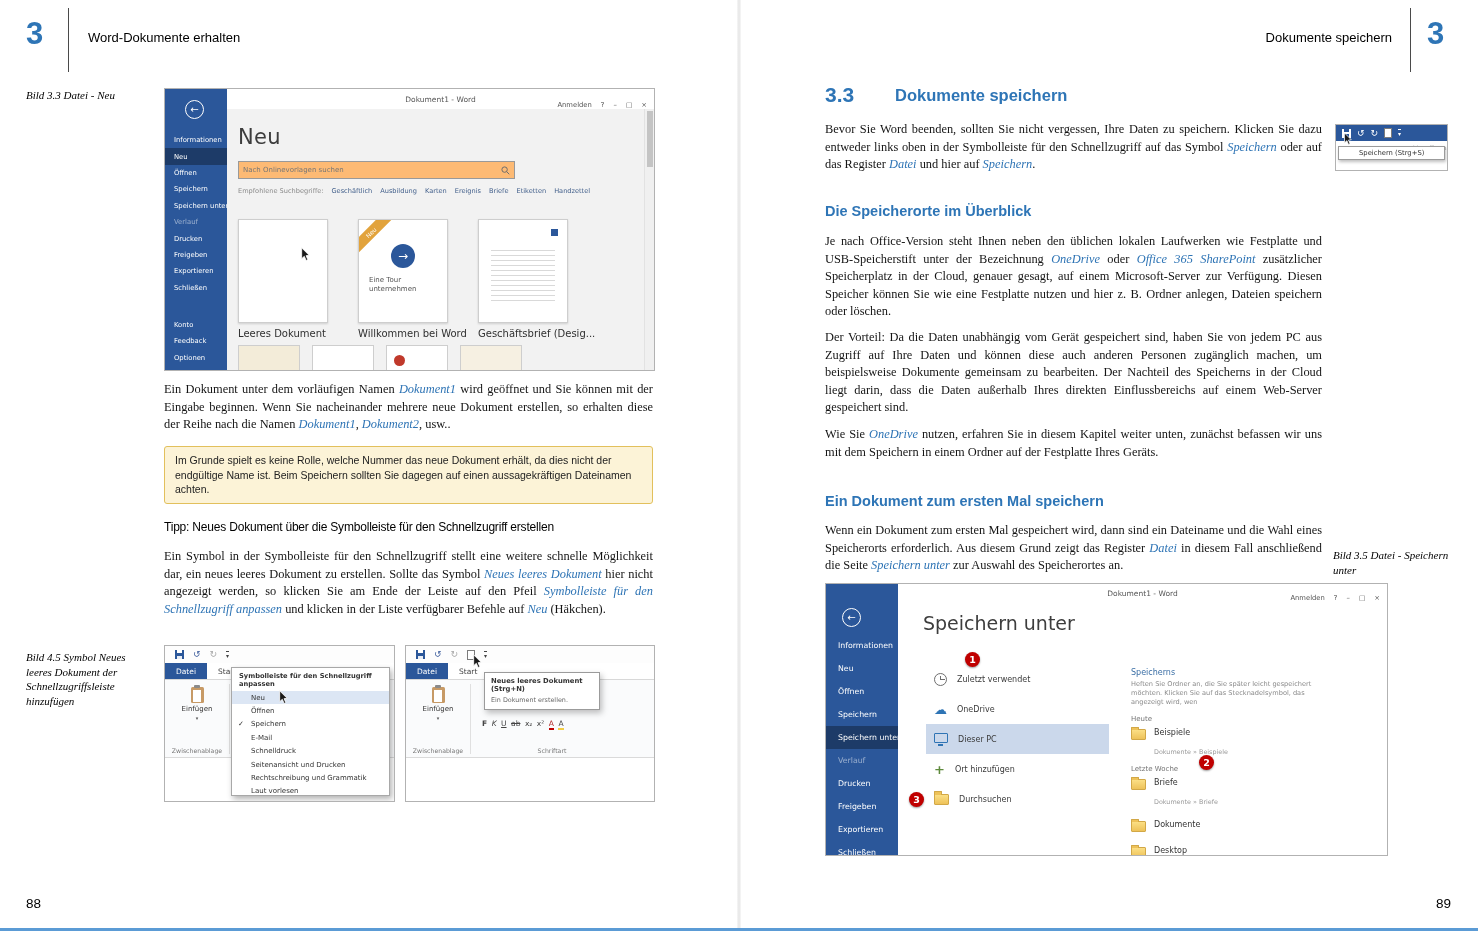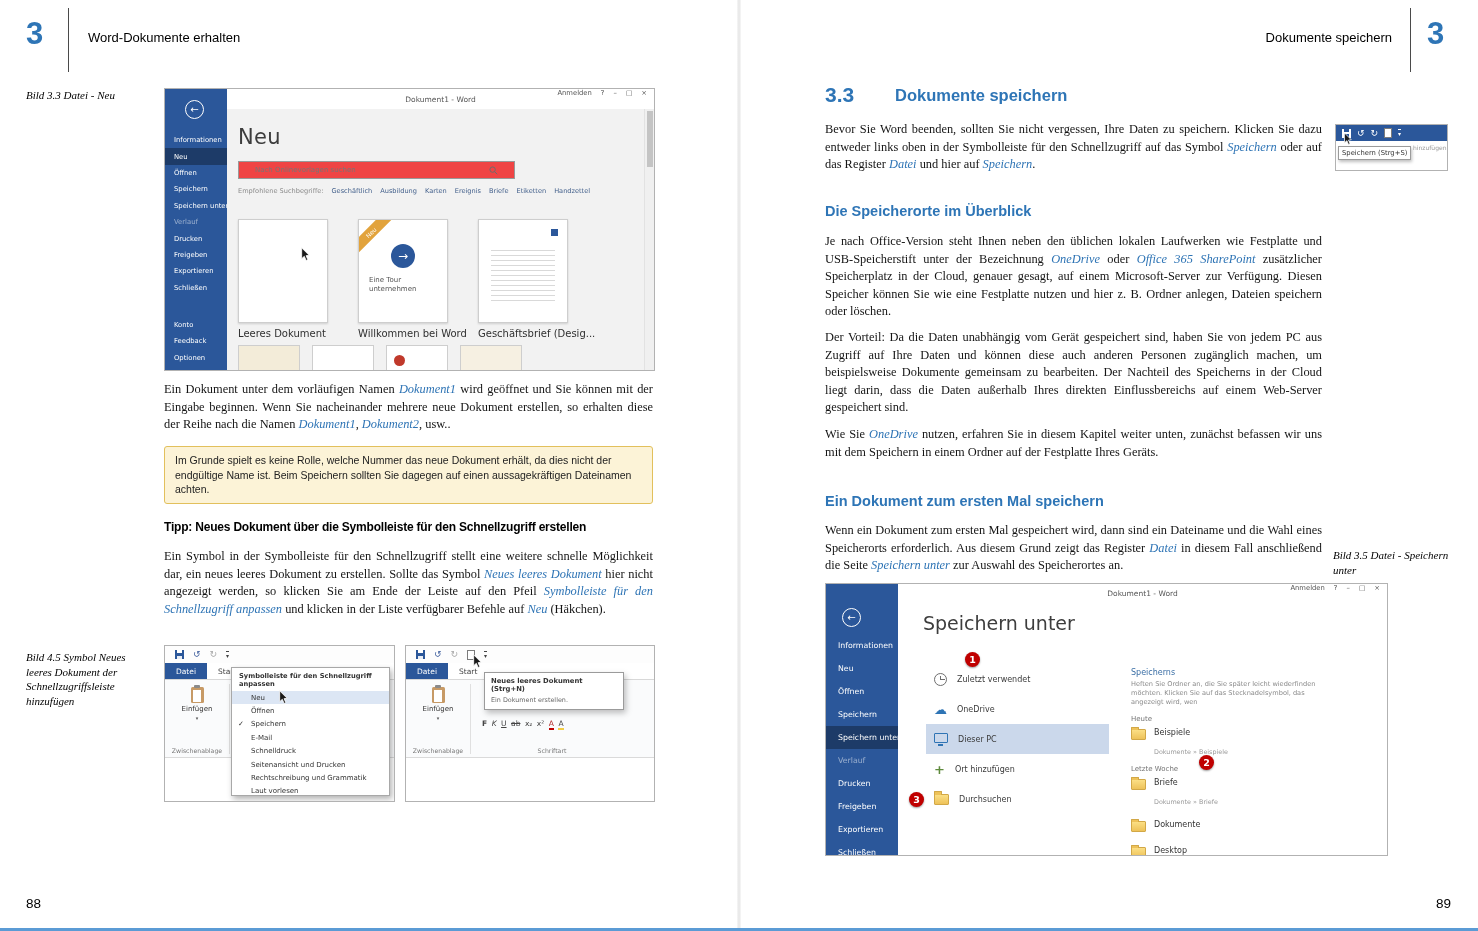--- a/index.html
+++ b/index.html
@@ -23,57 +23,57 @@
 
 
 .caption{font-style:italic;font-size:11px;line-height:14.5px;color:#000}
 .cap33{left:26px;top:88px;width:120px}
 .cap34{left:26px;top:650px;width:128px}
 .cap35{left:594px;top:548px;width:118px}
 .body-text{font-size:12.4px;line-height:17.5px;text-align:justify;color:#141414}
 .em{color:#2E74B5;font-style:italic}
 .p1{left:164px;top:381px;width:489px}
 .note{left:164px;top:446px;width:489px;background:#FCF3D7;border:1px solid #E2C05C;border-radius:3px;padding:6px 10px;font-family:"Liberation Sans",sans-serif;font-size:10.5px;line-height:14.5px;color:#222}
-.tip-head{left:164px;top:520px;width:489px;font-family:"Liberation Sans",sans-serif;font-weight:bold;font-size:12px;letter-spacing:-.2px;color:#000}
+.tip-head{left:164px;top:520px;width:489px;font-family:"Liberation Sans",sans-serif;font-weight:normal;font-size:12px;letter-spacing:-.2px;color:#000}
 .p2{left:164px;top:548px;width:489px}
 .sec-num{left:86px;top:83px;font-family:"Liberation Sans",sans-serif;font-weight:bold;font-size:21px;color:#2E75B6}
 .sec-title{left:156px;top:86px;font-family:"Liberation Sans",sans-serif;font-weight:bold;font-size:16.5px;color:#2E75B6}
 .sub-head{font-family:"Liberation Sans",sans-serif;font-weight:bold;font-size:14.5px;color:#2E75B6}
 .sh1{left:86px;top:203px}.sh2{left:86px;top:493px}
 .pi{left:86px;top:121px;width:497px}
 .ps1{left:86px;top:233px;width:497px}
 .ps2{left:86px;top:329px;width:497px}
 .ps3{left:86px;top:426px;width:497px}
 .pfs{left:86px;top:522px;width:497px}
 
 
 .shot{position:absolute;background:#fff;border:1px solid #b2b2b2;font-family:"DejaVu Sans",sans-serif;color:#333;overflow:hidden}
 .shot-a{left:164px;top:88px;width:491px;height:283px}
 .shot-b{left:164px;top:645px;width:231px;height:157px}
 .shot-c{left:405px;top:645px;width:250px;height:157px}
 .shot-d{left:596px;top:124px;width:113px;height:47px}
 .shot-e{left:86px;top:583px;width:563px;height:273px}
 .cursor{position:absolute;z-index:20}
 .tb-title{font-size:7.5px;color:#555}
-.tb-ctrl{position:absolute;right:7px;top:0;height:100%;display:flex;align-items:flex-start;gap:9px;font-size:6.8px;color:#555}
+.tb-ctrl{position:absolute;right:7px;top:0;height:100%;display:flex;align-items:flex-end;gap:9px;font-size:6.8px;color:#555}
 .back-btn{position:absolute;width:19px;height:19px;border:1.4px solid #fff;border-radius:50%;display:flex;align-items:center;justify-content:center}
 .back-glyph{color:#fff;font-size:10px;line-height:1}
 
 
 .sa-side{position:absolute;left:0;top:0;bottom:0;width:62px;background:#2B579A}
 .ba{left:20px;top:11px}
 .sa-nav{position:absolute;left:0;top:43px;right:0}
 .sa-item{height:16.4px;display:flex;align-items:center;padding-left:9px;font-size:6.8px;color:#fff;white-space:nowrap}
 .sa-item.active{background:rgba(0,0,0,.32)}
 .sa-item.dim{opacity:.5}
 .sa-item.gap{margin-top:21px}
 .sa-titlebar{position:absolute;left:62px;right:0;top:0;height:20px;background:#fff;display:flex;align-items:center;justify-content:center}
 .sa-main{position:absolute;left:62px;top:20px;right:0;bottom:0;background:#F2F2F2}
 .sa-h1{position:absolute;left:11px;top:16px;font-size:21px;color:#3d3d3d;letter-spacing:.3px}
-.sa-search{position:absolute;left:11px;top:52px;width:277px;height:18px;background:#ef4444;border:1px solid #999;display:flex;align-items:center;padding:0 16px}
+.sa-search{position:absolute;left:11px;top:52px;width:277px;height:18px;background:#fdba74;border:1px solid #999;display:flex;align-items:center;padding:0 4px}
 .sa-input{flex:1;border:none;outline:none;font-size:7px;color:#333;background:transparent;font-family:inherit;min-width:0}
 .sa-input::placeholder{color:#767676}
 .sa-mag{width:9px;height:9px;flex:0 0 auto}
 .sa-sugg{position:absolute;left:11px;top:78px;display:flex;gap:8px;font-size:6.6px;white-space:nowrap}
 .sg-label{color:#8a8a8a}
 .sg-terms{display:flex;gap:8px}
 .sg-term{color:#44618C;text-decoration:none}
 .sa-tiles{position:absolute;left:11px;top:110px;display:flex;gap:30px}
 .tile{width:90px}
 .thumb{width:90px;height:104px;background:#fff;border:1px solid #CECECE;box-shadow:0 1px 2px rgba(0,0,0,.15);position:relative;overflow:hidden}
@@ -121,35 +121,35 @@
 
 .qmenu{position:absolute;left:66px;top:21px;right:4px;bottom:5px;background:#fff;border:1px solid #A8A8A8;box-shadow:2px 3px 6px rgba(0,0,0,.3);z-index:8}
 .qm-title{font-size:6.7px;font-weight:bold;color:#333;padding:4px 7px 3px}
 .qm-item{height:13.4px;display:flex;align-items:center;font-size:7px;color:#333;padding-left:19px;position:relative;white-space:nowrap}
 .qm-item.hover{background:#DCE6F4}
 .qm-chk{position:absolute;left:6px;font-size:7px;color:#333}
 .cur-b{left:46px;top:22px;width:10px;height:15px}
 
 .blue-corner{position:absolute;right:0;top:0;width:115px;height:13px;background:#2B579A}
 .cur-c{left:66px;top:8px;width:10px;height:15px}
-.tipbox{position:absolute;left:78px;top:26px;width:140px;background:#fff;border:1px solid #9B9B9B;box-shadow:2px 3px 6px rgba(0,0,0,.25);padding:4px 6px 5px;z-index:8}
+.tipbox{position:absolute;left:78px;top:26px;width:116px;background:#fff;border:1px solid #9B9B9B;box-shadow:2px 3px 6px rgba(0,0,0,.25);padding:4px 6px 5px;z-index:8}
 .tip-t{font-size:6.8px;font-weight:bold;color:#333}
 .tip-b{font-size:6.4px;color:#666;margin-top:3px}
 .font-row{position:absolute;left:76px;top:39px;font-size:7.5px;color:#444;white-space:nowrap}
 .font-row span{margin-right:4.5px}
 .font-row .b{font-weight:bold}
 .font-row .i{font-style:italic}
 .font-row .u{text-decoration:underline}
 .font-row .s{text-decoration:line-through}
 .font-row .red{color:#B02B2B;border-bottom:2px solid #C00000}
 .font-row .hl{border-bottom:2px solid #F2CC45}
 .gl-font{left:66px;width:160px}
 
 .sd-bar{position:absolute;left:0;top:0;right:0;height:16px;background:#2B579A;display:flex;align-items:center;gap:6px;padding-left:6px}
-.sd-tip{position:absolute;left:2px;top:21px;background:#fff;border:1px solid #9B9B9B;box-shadow:1px 2px 3px rgba(0,0,0,.25);font-size:6.8px;color:#333;padding:2px 3px;white-space:nowrap;z-index:5}
+.sd-tip{position:absolute;left:2px;top:21px;background:#fff;border:1px solid #9B9B9B;box-shadow:1px 2px 3px rgba(0,0,0,.25);font-size:6.8px;color:#333;padding:2px 20px;white-space:nowrap;z-index:5}
 .sd-frag{position:absolute;right:0;top:16px;bottom:0;width:36px;background:#fff;font-size:6px;color:#999;padding:3px 2px;overflow:hidden;white-space:nowrap}
 .cur-d{left:7px;top:7px;width:9px;height:14px}
 
 
 .se-side{position:absolute;left:0;top:0;bottom:0;width:72px;background:#2B579A}
 .be{left:16px;top:24px}
 .se-nav{position:absolute;left:0;top:50px;right:0}
 .se-item{height:23px;display:flex;align-items:center;padding-left:12px;font-size:7.8px;color:#fff;white-space:nowrap}
 .se-item.active{background:rgba(0,0,0,.32)}
 .se-item.dim{opacity:.5}
@@ -515,21 +515,21 @@
         <span class="ic-plus">+</span>
         <span>Ort hinzufügen</span>
       </div>
       <div class="pl-row">
         <span class="ic-folder"></span>
         <span>Durchsuchen</span>
       </div>
     </div>
     <div class="se-panel">
       <div class="pp-label">Speicherns</div>
-      <div class="pp-text">Heften Sie Ordner an, die Sie später leicht wiederfinden möchten. Klicken Sie auf das Stecknadelsymbol, das angezeigt wird, wen</div>
+      <div class="pp-text">Heften Sie Ordner an, die Sie später leicht gespeichert möchten. Klicken Sie auf das Stecknadelsymbol, das angezeigt wird, wen</div>
       <div class="grp-head">Heute</div>
       <div class="fol-row">
         <span class="ic-folder"></span>
         <span class="fol-meta">
             <span class="fol-name">Beispiele</span>
             <span class="fol-path">Dokumente » Beispiele</span>
           </span>
       </div>
       <div class="grp-head">Letzte Woche</div>
       <div class="fol-row">

